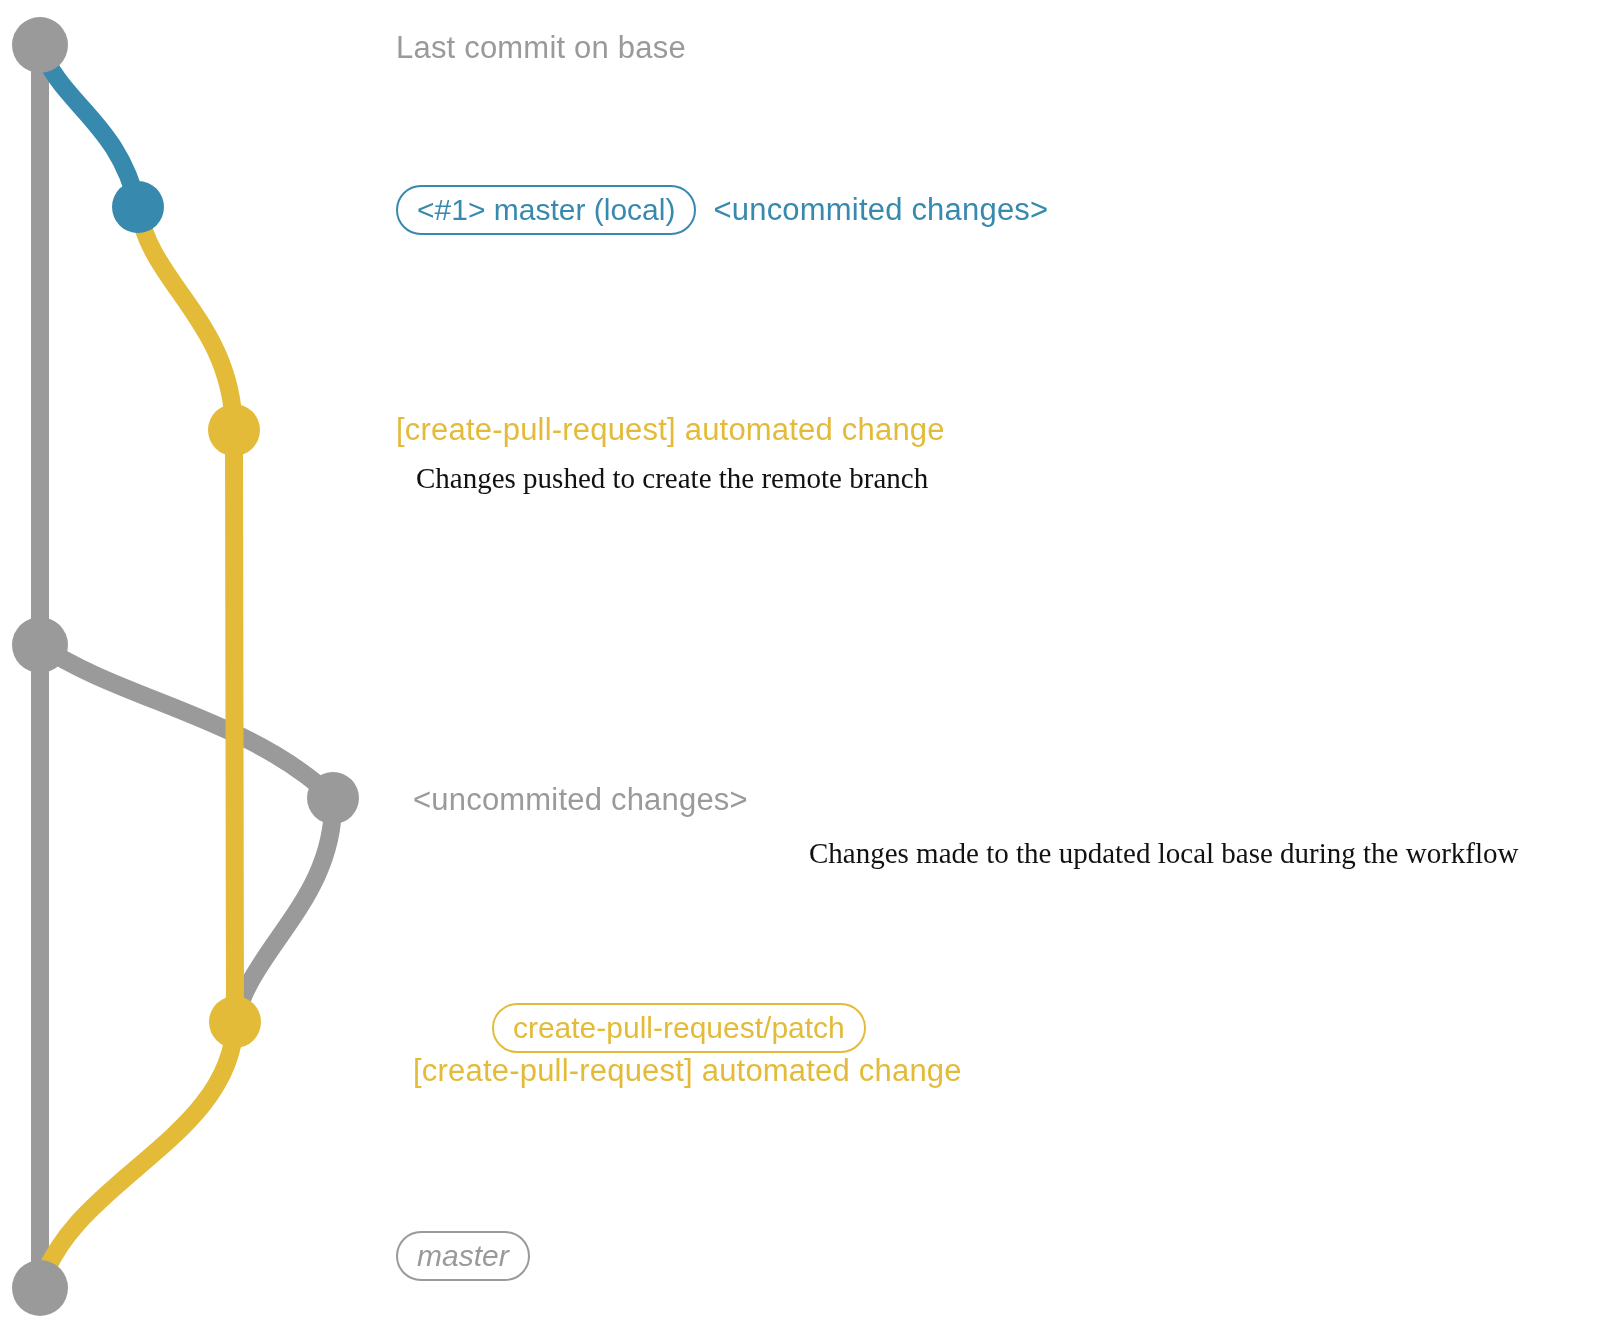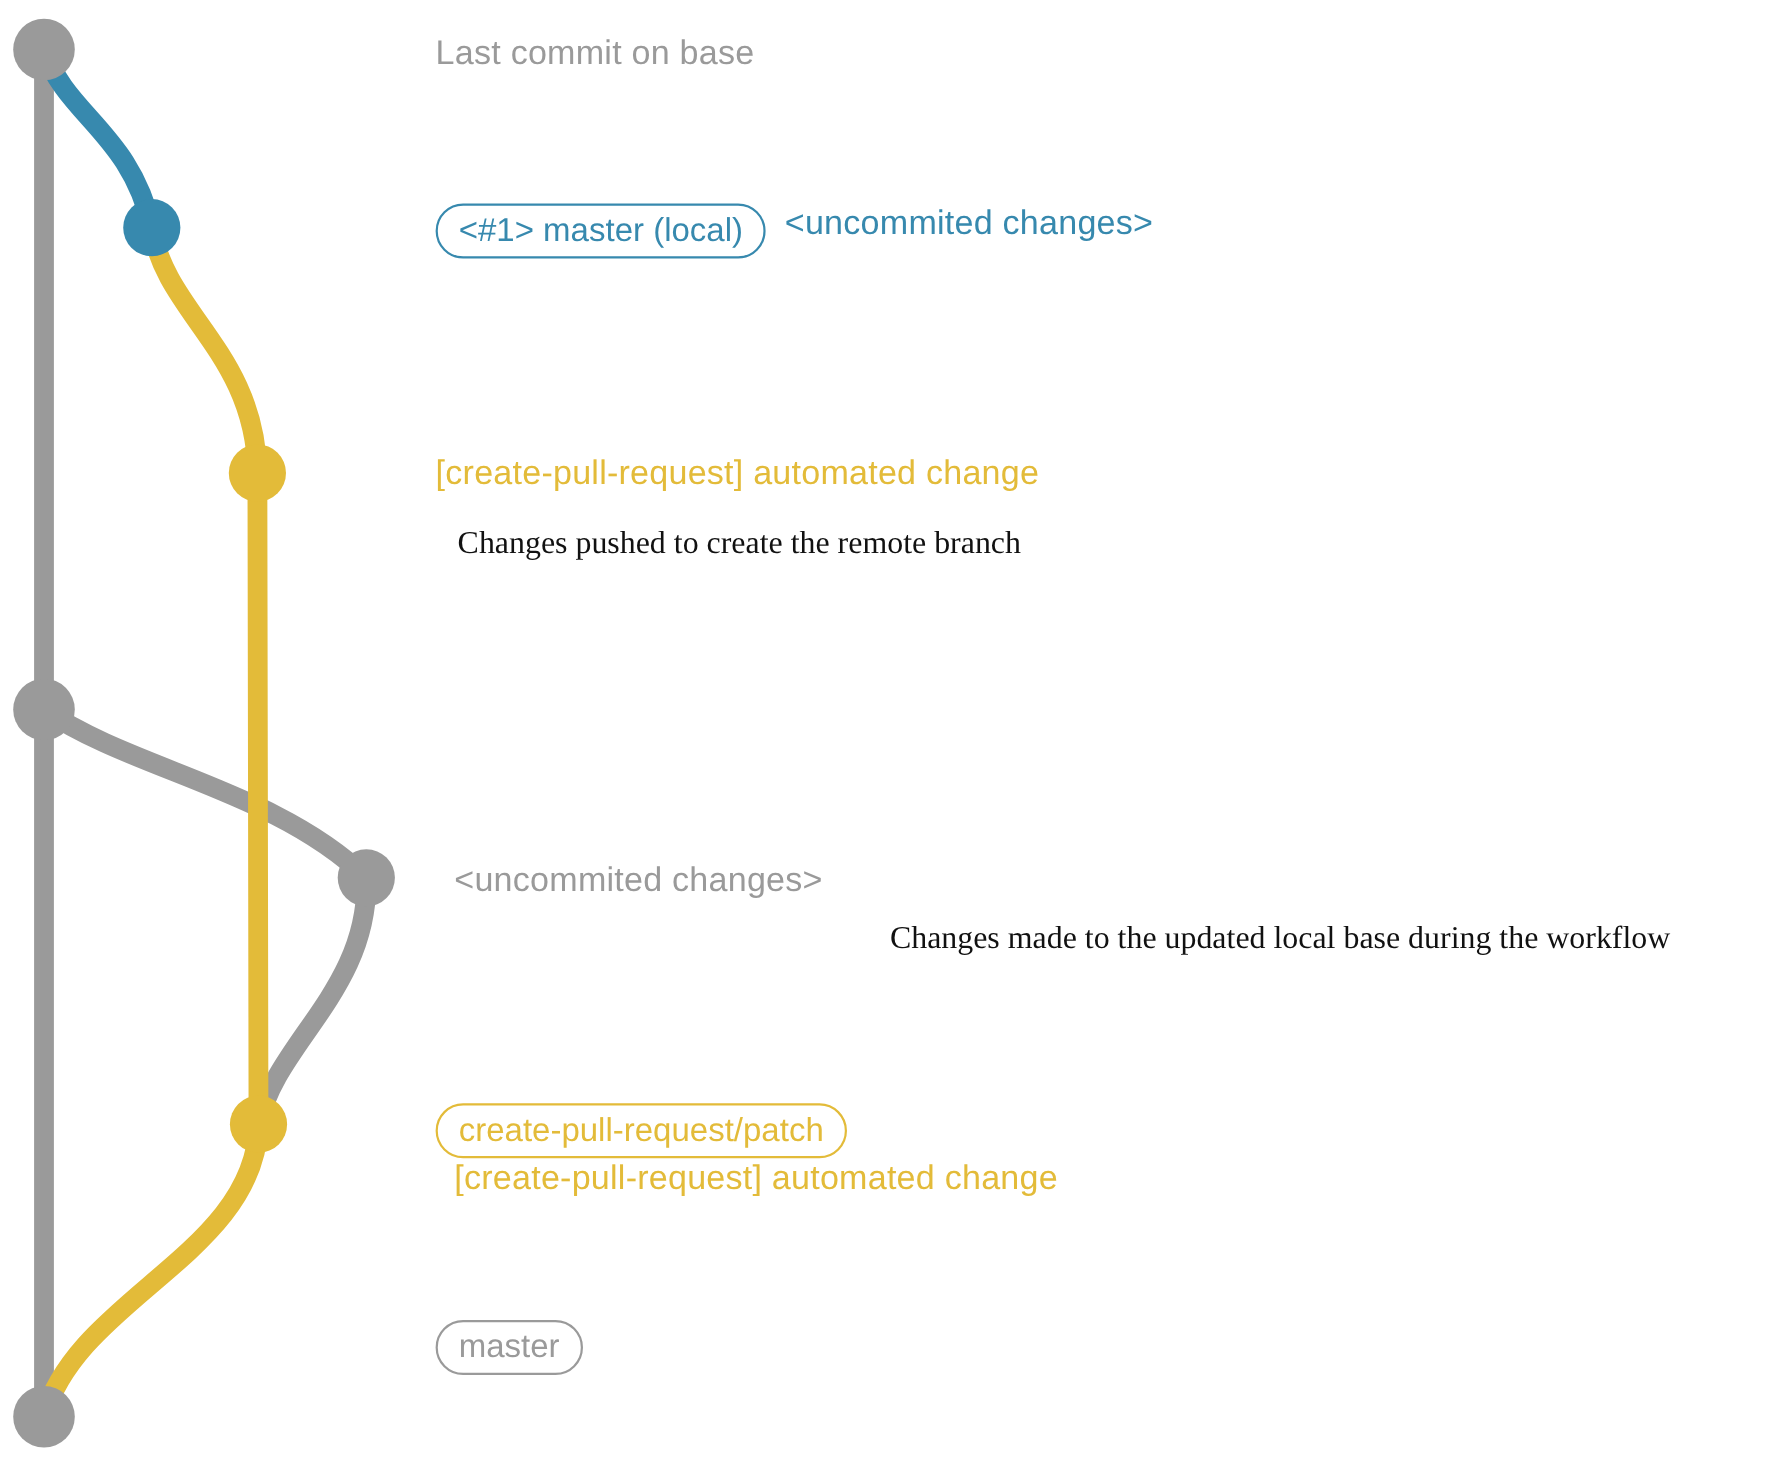--- a/index.html
+++ b/index.html
@@ -29,21 +29,21 @@
     position: absolute;
     left: 0;
     top: 0;
     width: 1618px;
     height: 1344px;
   }
 
   .row {
     position: absolute;
     display: flex;
-    align-items: flex-start;
+    align-items: center;
     white-space: nowrap;
   }
 
   
   .plain-label {
     font-family: "Liberation Sans", sans-serif;
     font-size: 31px;
     letter-spacing: 0.2px;
     color: #9a9a9a;
   }
@@ -132,30 +132,30 @@
   </div>
 
   <div class="row" style="left:396px; top:185px;">
     <span class="badge blue">&lt;#1&gt; master (local)</span>
     <span class="subject blue">&lt;uncommited changes&gt;</span>
   </div>
 
   <div class="row" style="left:396px; top:412px;">
     <span class="plain-label" style="color:#e3bb39;">[create-pull-request] automated change</span>
   </div>
-  <div class="caption" style="left:416px; top:462px;margin-top:16px;">Changes pushed to create the remote branch</div>
+  <div class="caption" style="left:416px; top:462px;">Changes pushed to create the remote branch</div>
 
 
   <div class="row" style="left:396px; top:782px;">
     <span class="subject gray">&lt;uncommited changes&gt;</span>
   </div>
   <div class="caption" style="left:809px; top:837px;">Changes made to the updated local base during the workflow</div>
 
   <div class="row" style="left:396px; top:1003px;flex-direction:column;">
     <span class="badge yellow">create-pull-request/patch</span>
     <span class="subject yellow">[create-pull-request] automated change</span>
   </div>
 
-  <div class="row" style="left:396px; top:1200px;">
+  <div class="row" style="left:396px; top:1231px;font-style:italic;">
     <span class="badge gray">master</span>
   </div>
 
 </div>
 
 </body></html>

